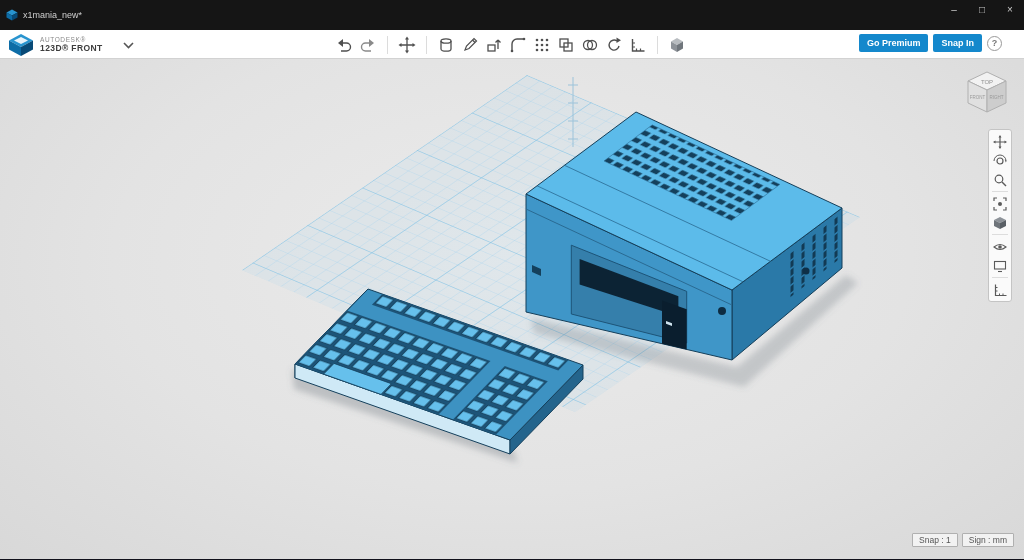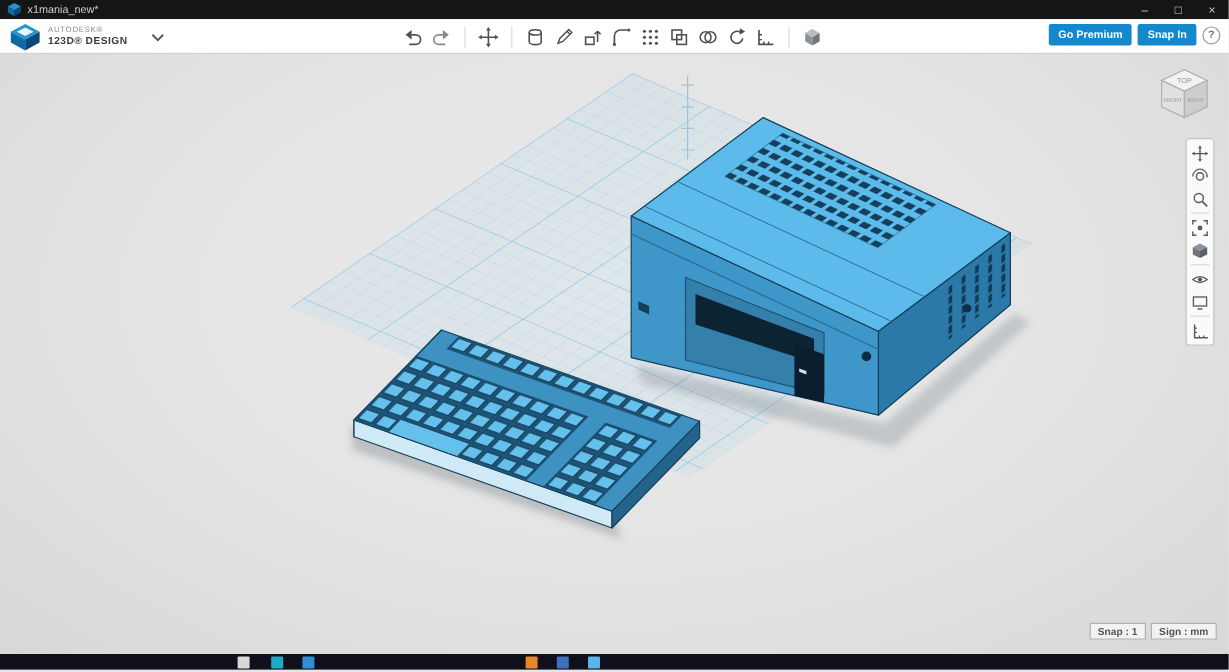--- a/index.html
+++ b/index.html
@@ -1,40 +1,40 @@
 <!DOCTYPE html>
 <html><head>
 <meta charset="utf-8">
 <style>
   * { margin:0; padding:0; box-sizing:border-box; }
   html,body { width:1024px; height:560px; overflow:hidden; font-family:"Liberation Sans", sans-serif; background:#e6e6e6; }
-  .titlebar { height:16px; background:#151515; display:flex; align-items:center; position:relative; }
+  .titlebar { height:30px; background:#151515; display:flex; align-items:center; position:relative; }
   .titlebar .appico { margin:0 5px 0 6px; }
   .titlebar .title { color:#cfcfcf; font-size:9px; }
   .wincontrols { position:absolute; right:0; top:0; height:18px; display:flex; }
   .wincontrols span { width:28px; height:18px; color:#c8c8c8; font-size:10px; display:flex; align-items:center; justify-content:center; cursor:default; }
   .toolbar { height:29px; background:#ffffff; border-bottom:1px solid #d2d2d2; position:relative; }
   .brand { position:absolute; left:8px; top:3px; display:flex; align-items:center; gap:6px; }
   .brand .btxt { line-height:1.05; }
   .brand .l1 { font-size:6.5px; color:#8a8a8a; letter-spacing:0.6px; }
   .brand .l2 { font-size:8.5px; color:#3c3c3c; font-weight:bold; letter-spacing:0.4px; }
   .brand .chev { margin-left:14px; }
   .tools { position:absolute; left:332px; top:2px; height:25px; display:flex; align-items:center; }
   .tbtn { width:20px; height:22px; display:flex; align-items:center; justify-content:center; margin:0 2px; cursor:pointer; }
   .tsep { width:1px; height:18px; background:#dcdcdc; margin:0 7px; }
-  .toolbar-right { position:absolute; right:7px; top:4px; display:flex; align-items:center; gap:5px; }
+  .toolbar-right { position:absolute; right:22px; top:4px; display:flex; align-items:center; gap:5px; }
   .btn-blue { background:#1488cc; color:#fff; font-size:9px; font-weight:bold; padding:4px 8px; border-radius:2px; cursor:pointer; }
   .btn-help { width:15px; height:15px; border:1.5px solid #9a9a9a; border-radius:50%; color:#777; font-size:9px; font-weight:bold; display:flex; align-items:center; justify-content:center; cursor:pointer; }
   .canvas { position:relative; height:500px; background:radial-gradient(ellipse at 50% 40%, #ebebeb 0%, #e3e3e3 55%, #d8d8d8 100%); }
   .scene { position:absolute; left:0; top:0; }
   .viewcube { position:absolute; right:10px; top:6px; width:54px; height:54px; cursor:pointer; }
   .navbar { position:absolute; right:12px; top:70px; width:24px; background:#fafafa; border:1px solid #c4c4c4; border-radius:3px; padding:2px 0; }
   .navbtn { width:22px; height:19px; display:flex; align-items:center; justify-content:center; cursor:pointer; }
   .navsep { border-top:1px solid #ddd; margin:2px 3px; }
-  .status { position:absolute; right:10px; bottom:12px; display:flex; gap:4px;font-weight:bold; }
+  .status { position:absolute; right:10px; bottom:12px; display:flex; gap:4px; }
   .statbox { border:1px solid #b0b0b0; background:#f2f2f2; color:#555; font-size:8.5px; padding:1px 6px; border-radius:1px; }
   .taskbar { height:13px; background:#10101a; position:relative; }
   .tico { position:absolute; top:2px; width:10px; height:10px; border-radius:1px; }
 </style>
 </head>
 <body>
 
 <div class="titlebar">
   <svg class="appico" width="12" height="12" viewBox="0 0 12 12">
     <polygon points="6,0.5 11.5,3.5 6,6.5 0.5,3.5" fill="#2894cf"></polygon>
@@ -52,21 +52,21 @@
 <div class="toolbar">
   <div class="brand">
     <svg width="26" height="24" viewBox="0 0 26 24">
       <polygon points="13,1 25,7.5 13,14 1,7.5" fill="#2894cf"></polygon>
       <polygon points="1,7.5 13,14 13,23 1,16.5" fill="#0d6ca6"></polygon>
       <polygon points="13,14 25,7.5 25,16.5 13,23" fill="#084a77"></polygon>
       <polygon points="13,4 20,7.5 13,11 6,7.5" fill="#e8f4fb"></polygon>
     </svg>
     <div class="btxt">
       <div class="l1">AUTODESK®</div>
-      <div class="l2">123D® DESIGN</div>
+      <div class="l2">123D® FRONT</div>
     </div>
     <svg class="chev" width="11" height="7" viewBox="0 0 11 7">
       <path d="M1 1 L5.5 5.5 L10 1" stroke="#555" stroke-width="1.6" fill="none"></path>
     </svg>
   </div>
 
   <div class="tools">
     <div class="tbtn">
         <svg width="18" height="18" viewBox="0 0 18 18">
           <polygon points="3,7 8,3 8,11" fill="#4f4f4f"></polygon>

